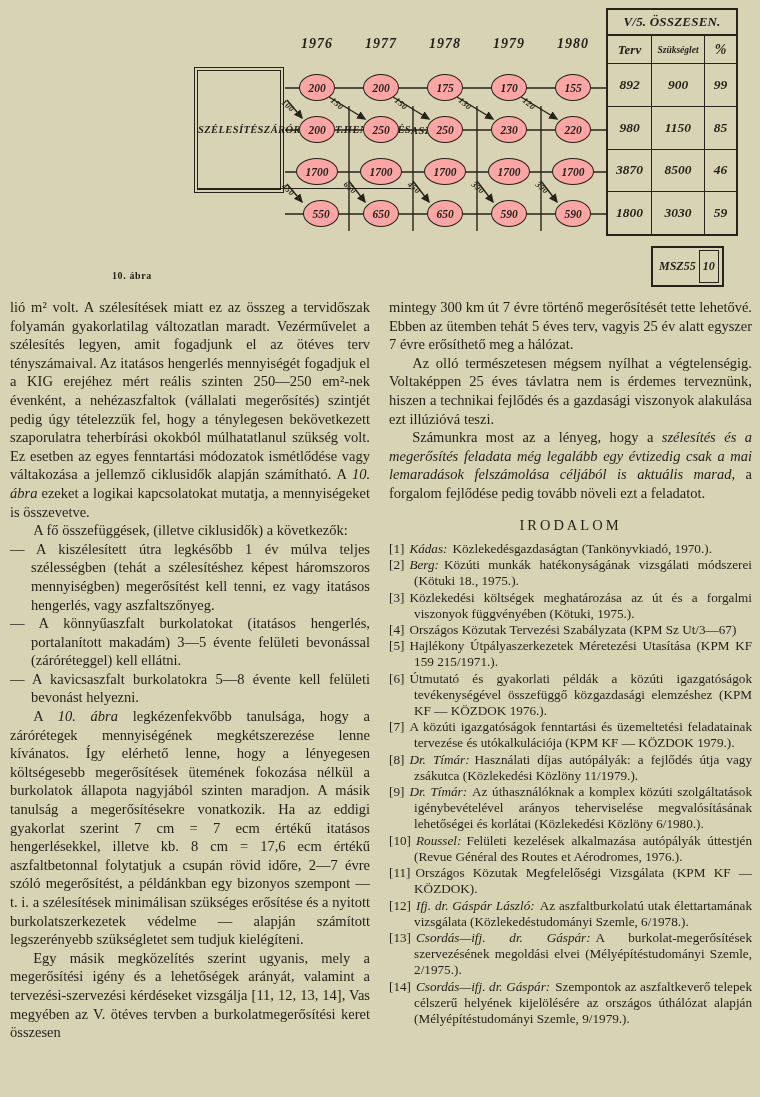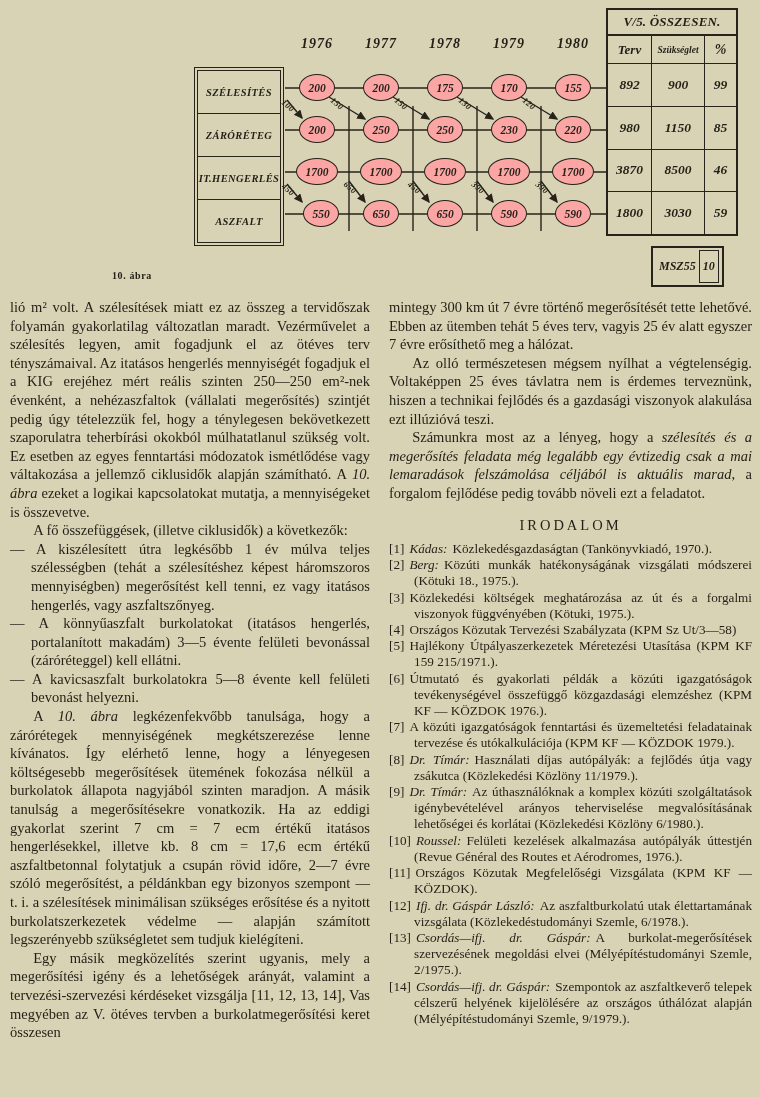--- a/index.html
+++ b/index.html
@@ -9,22 +9,22 @@
     background:#d8d3b5; color:#221f16; overflow:hidden;
     font-family:"Liberation Serif","DejaVu Serif",serif;
   }
   
   .fig-svg { position:absolute; left:0; top:0; }
   .year {
     position:absolute; top:36px; width:50px; text-align:center;
     font-style:italic; font-weight:bold; font-size:14px; letter-spacing:1px;
   }
   .rowbox {
-    position:absolute; left:194px; top:67px; width:90px; height:179px;
-    border:4px double #26231a; display:flex; flex-direction:column;
+    position:absolute; left:194px; top:67px; width:90px; height:126px;
+    border:4px double #26231a; display:flex; 
   }
   .rowlabel {
     flex:1; display:flex; align-items:center; justify-content:center;
     font-style:italic; font-weight:bold; font-size:10.5px; letter-spacing:.4px;
     border-bottom:1.5px solid #26231a; white-space:nowrap;
   }
   .rowlabel:last-child { border-bottom:none; }
   .node {
     position:absolute; width:36px; height:27px; border:1.7px solid #26231a;
     border-radius:50%; background:#fca5a5; display:flex; align-items:center;
@@ -214,21 +214,21 @@
 
   <div class="col col-right">
     <p>mintegy 300 km út 7 évre történő megerősítését tette lehetővé. Ebben az ütemben tehát 5 éves terv, vagyis 25 év alatt egyszer 7 évre erősíthető meg a hálózat.</p>
     <p class="indent">Az olló természetesen mégsem nyílhat a végtelenségig. Voltaképpen 25 éves távlatra nem is érdemes terveznünk, hiszen a technikai fejlődés és a gazdasági viszonyok alakulása ezt illúzióvá teszi.</p>
     <p class="indent"><span>Számunkra most az a lényeg, hogy a </span><i>szélesítés és a megerősítés feladata még legalább egy évtizedig csak a mai lemaradások felszámolása céljából is aktuális marad</i><span>, a forgalom fejlődése pedig tovább növeli ezt a feladatot.</span></p>
     <h3 class="biblio-heading">IRODALOM</h3>
 
     <div class="ref"><span class="ref-label">[1]</span><span class="ref-author">Kádas:</span><span class="ref-text">Közlekedésgazdaságtan (Tankönyvkiadó, 1970.).</span></div>
     <div class="ref"><span class="ref-label">[2]</span><span class="ref-author">Berg:</span><span class="ref-text">Közúti munkák hatékonyságának vizsgálati módszerei (Kötuki 18., 1975.).</span></div>
     <div class="ref"><span class="ref-label">[3]</span><span class="ref-author"></span><span class="ref-text">Közlekedési költségek meghatározása az út és a forgalmi viszonyok függvényében (Kötuki, 1975.).</span></div>
-    <div class="ref"><span class="ref-label">[4]</span><span class="ref-author"></span><span class="ref-text">Országos Közutak Tervezési Szabályzata (KPM Sz Ut/3—58)</span></div>
+    <div class="ref"><span class="ref-label">[4]</span><span class="ref-author"></span><span class="ref-text">Országos Közutak Tervezési Szabályzata (KPM Sz Ut/3—67)</span></div>
     <div class="ref"><span class="ref-label">[5]</span><span class="ref-author"></span><span class="ref-text">Hajlékony Útpályaszerkezetek Méretezési Utasítása (KPM KF 159 215/1971.).</span></div>
     <div class="ref"><span class="ref-label">[6]</span><span class="ref-author"></span><span class="ref-text">Útmutató és gyakorlati példák a közúti igazgatóságok tevékenységével összefüggő közgazdasági elemzéshez (KPM KF — KÖZDOK 1976.).</span></div>
     <div class="ref"><span class="ref-label">[7]</span><span class="ref-author"></span><span class="ref-text">A közúti igazgatóságok fenntartási és üzemeltetési feladatainak tervezése és utókalkulációja (KPM KF — KÖZDOK 1979.).</span></div>
     <div class="ref"><span class="ref-label">[8]</span><span class="ref-author">Dr. Tímár:</span><span class="ref-text">Használati díjas autópályák: a fejlődés útja vagy zsákutca (Közlekedési Közlöny 11/1979.).</span></div>
     <div class="ref"><span class="ref-label">[9]</span><span class="ref-author">Dr. Tímár:</span><span class="ref-text">Az úthasználóknak a komplex közúti szolgáltatások igénybevételével arányos teherviselése megvalósításának lehetőségei és korlátai (Közlekedési Közlöny 6/1980.).</span></div>
     <div class="ref"><span class="ref-label">[10]</span><span class="ref-author">Roussel:</span><span class="ref-text">Felületi kezelések alkalmazása autópályák úttestjén (Revue Général des Routes et Aérodromes, 1976.).</span></div>
     <div class="ref"><span class="ref-label">[11]</span><span class="ref-author"></span><span class="ref-text">Országos Közutak Megfelelőségi Vizsgálata (KPM KF — KÖZDOK).</span></div>
     <div class="ref"><span class="ref-label">[12]</span><span class="ref-author">Ifj. dr. Gáspár László:</span><span class="ref-text">Az aszfaltburkolatú utak élettartamának vizsgálata (Közlekedéstudományi Szemle, 6/1978.).</span></div>
     <div class="ref"><span class="ref-label">[13]</span><span class="ref-author">Csordás—ifj. dr. Gáspár:</span><span class="ref-text">A burkolat-megerősítések szervezésének megoldási elvei (Mélyépítéstudományi Szemle, 2/1975.).</span></div>
     <div class="ref"><span class="ref-label">[14]</span><span class="ref-author">Csordás—ifj. dr. Gáspár:</span><span class="ref-text">Szempontok az aszfaltkeverő telepek célszerű helyének kijelölésére az országos úthálózat alapján (Mélyépítéstudományi Szemle, 9/1979.).</span></div>

